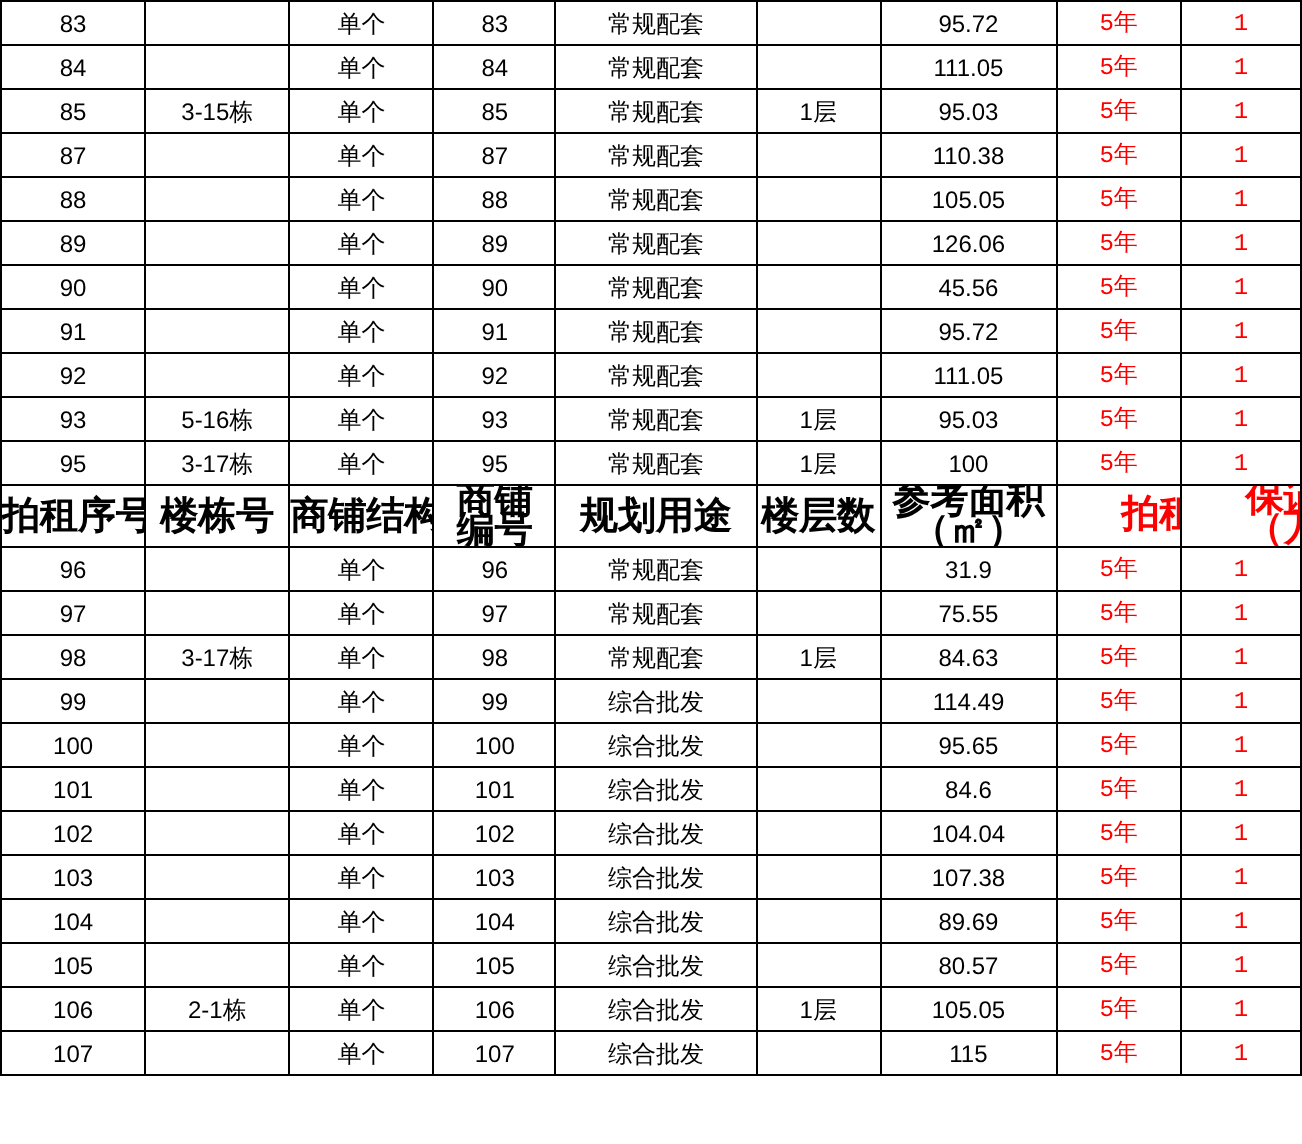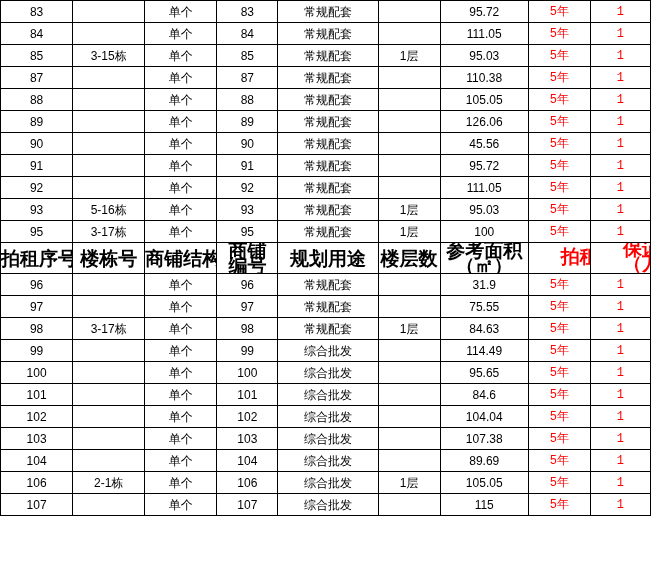--- a/index.html
+++ b/index.html
@@ -328,20 +328,31 @@
         <td class="vsplit"></td>
         <td>单个</td>
         <td>104</td>
         <td>综合批发</td>
         <td class="vsplit"></td>
         <td>89.69</td>
         <td class="red">5年</td>
         <td class="red">1</td>
       </tr>
       <tr>
+        <td>105</td>
+        <td class="vsplit"></td>
+        <td>单个</td>
+        <td>105</td>
+        <td>综合批发</td>
+        <td class="vsplit"></td>
+        <td>80.57</td>
+        <td class="red">5年</td>
+        <td class="red">1</td>
+      </tr>
+      <tr>
         <td>106</td>
         <td>2-1栋</td>
         <td>单个</td>
         <td>106</td>
         <td>综合批发</td>
         <td>1层</td>
         <td>105.05</td>
         <td class="red">5年</td>
         <td class="red">1</td>
       </tr>

